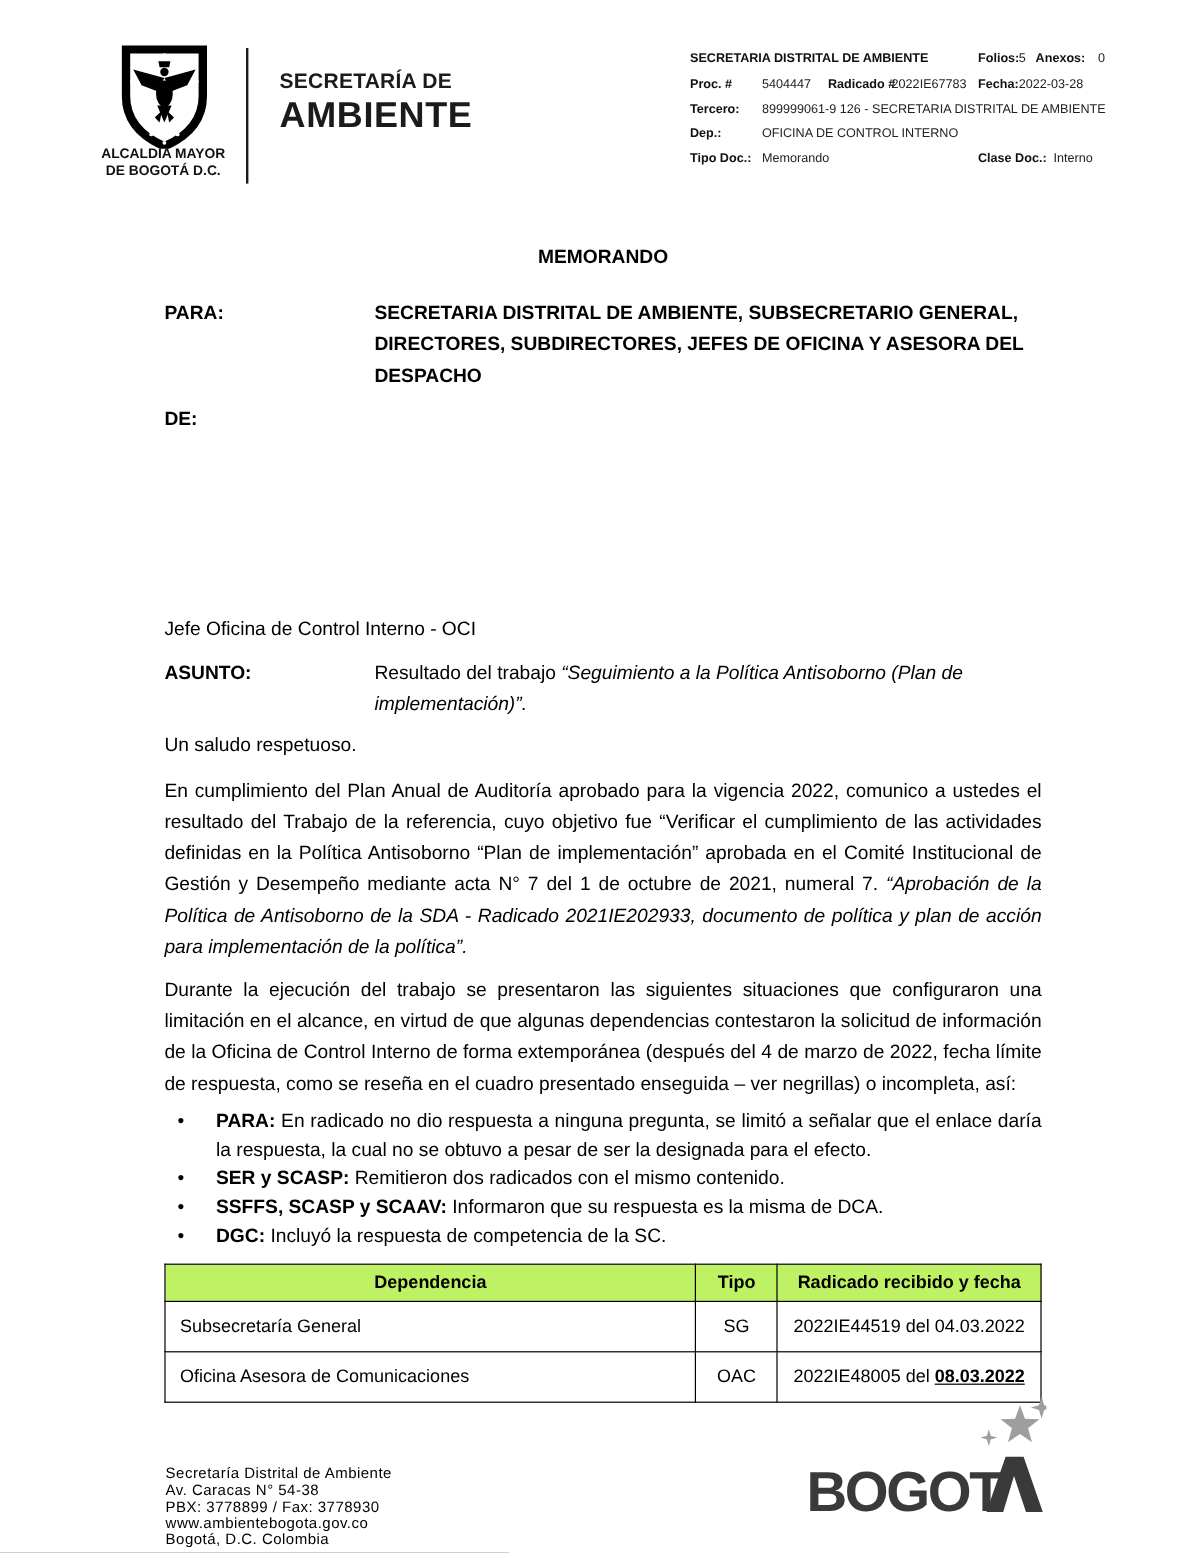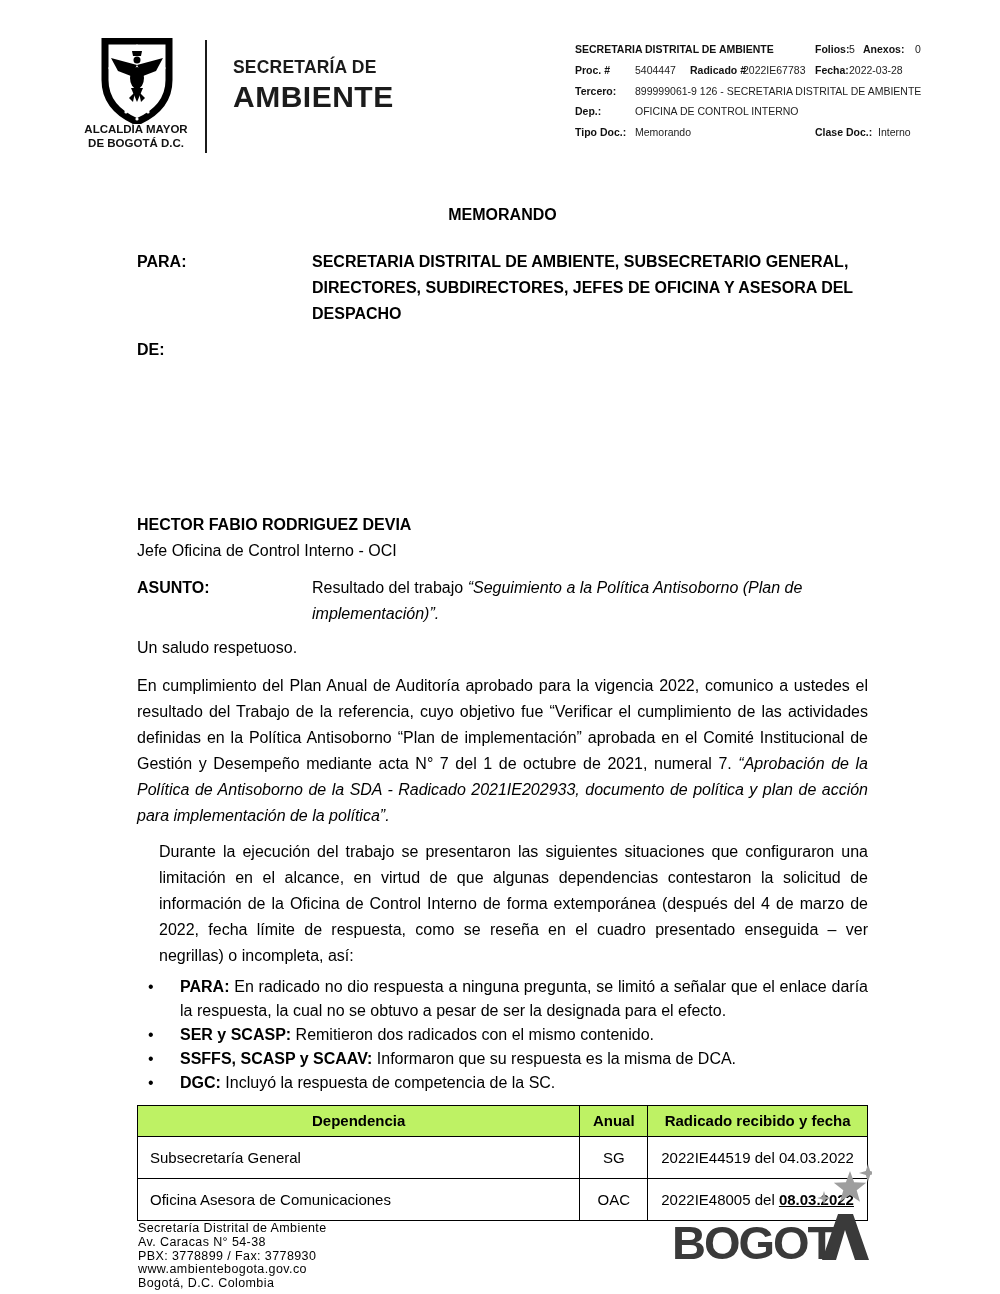--- a/index.html
+++ b/index.html
@@ -47,21 +47,21 @@
   .field-row { display:flex; }
   .field-row .flabel { width:175px; flex:0 0 175px; font-weight:bold; }
   .field-row .fvalue { flex:1; }
   .row-para { margin-top:24px; }
   .row-de { margin-top:10px;flex-direction:column; }
   .row-asunto { margin-top:11px; }
   .bold { font-weight:bold; }
   .italic { font-style:italic; }
   .greeting { margin-top:8px; }
   .para { margin-top:12px; text-align:justify; }
-  .p3 { margin-top:10px;margin-left:22px; }
+  .p3 { margin-top:10px; }
 
   ul.limitations { margin-top:6px; list-style:none; }
   ul.limitations li {
     position:relative; padding-left:43px; line-height:24px; text-align:justify;
   }
   ul.limitations li::before {
     content:"•"; position:absolute; left:11px; top:0; font-size:16px;
   }
 
   
@@ -160,21 +160,20 @@
     <div class="memo-title">MEMORANDO</div>
 
     <div class="field-row row-para">
       <div class="flabel">PARA:</div>
       <div class="fvalue bold">SECRETARIA DISTRITAL DE AMBIENTE, SUBSECRETARIO GENERAL, DIRECTORES, SUBDIRECTORES, JEFES DE OFICINA Y ASESORA DEL DESPACHO</div>
     </div>
 
     <div class="field-row row-de">
       <div class="flabel">DE:</div>
       <div class="fvalue">
-        <div class="bold">HECTOR FABIO RODRIGUEZ DEVIA</div>
         <div>Jefe Oficina de Control Interno - OCI</div>
       </div>
     </div>
 
     <div class="field-row row-asunto">
       <div class="flabel">ASUNTO:</div>
       <div class="fvalue"><span>Resultado del trabajo </span><span class="italic">“Seguimiento a la Política Antisoborno (Plan de implementación)”.</span></div>
     </div>
 
     <div class="greeting">Un saludo respetuoso.</div>
@@ -192,21 +191,21 @@
 
     <table class="deps">
       <colgroup>
           <col class="col-dep">
           <col class="col-sig">
           <col class="col-rad">
         </colgroup>
       <thead>
         <tr>
           <th>Dependencia</th>
-          <th>Anual</th>
+          <th>Tipo</th>
           <th>Radicado recibido y fecha</th>
         </tr>
       </thead>
       <tbody>
         <tr>
           <td class="c-dep">Subsecretaría General</td>
           <td class="c-sig">SG</td>
           <td class="c-rad"><span>2022IE44519 del 04.03.2022</span><span class="u-bold"></span></td>
         </tr>
         <tr>

